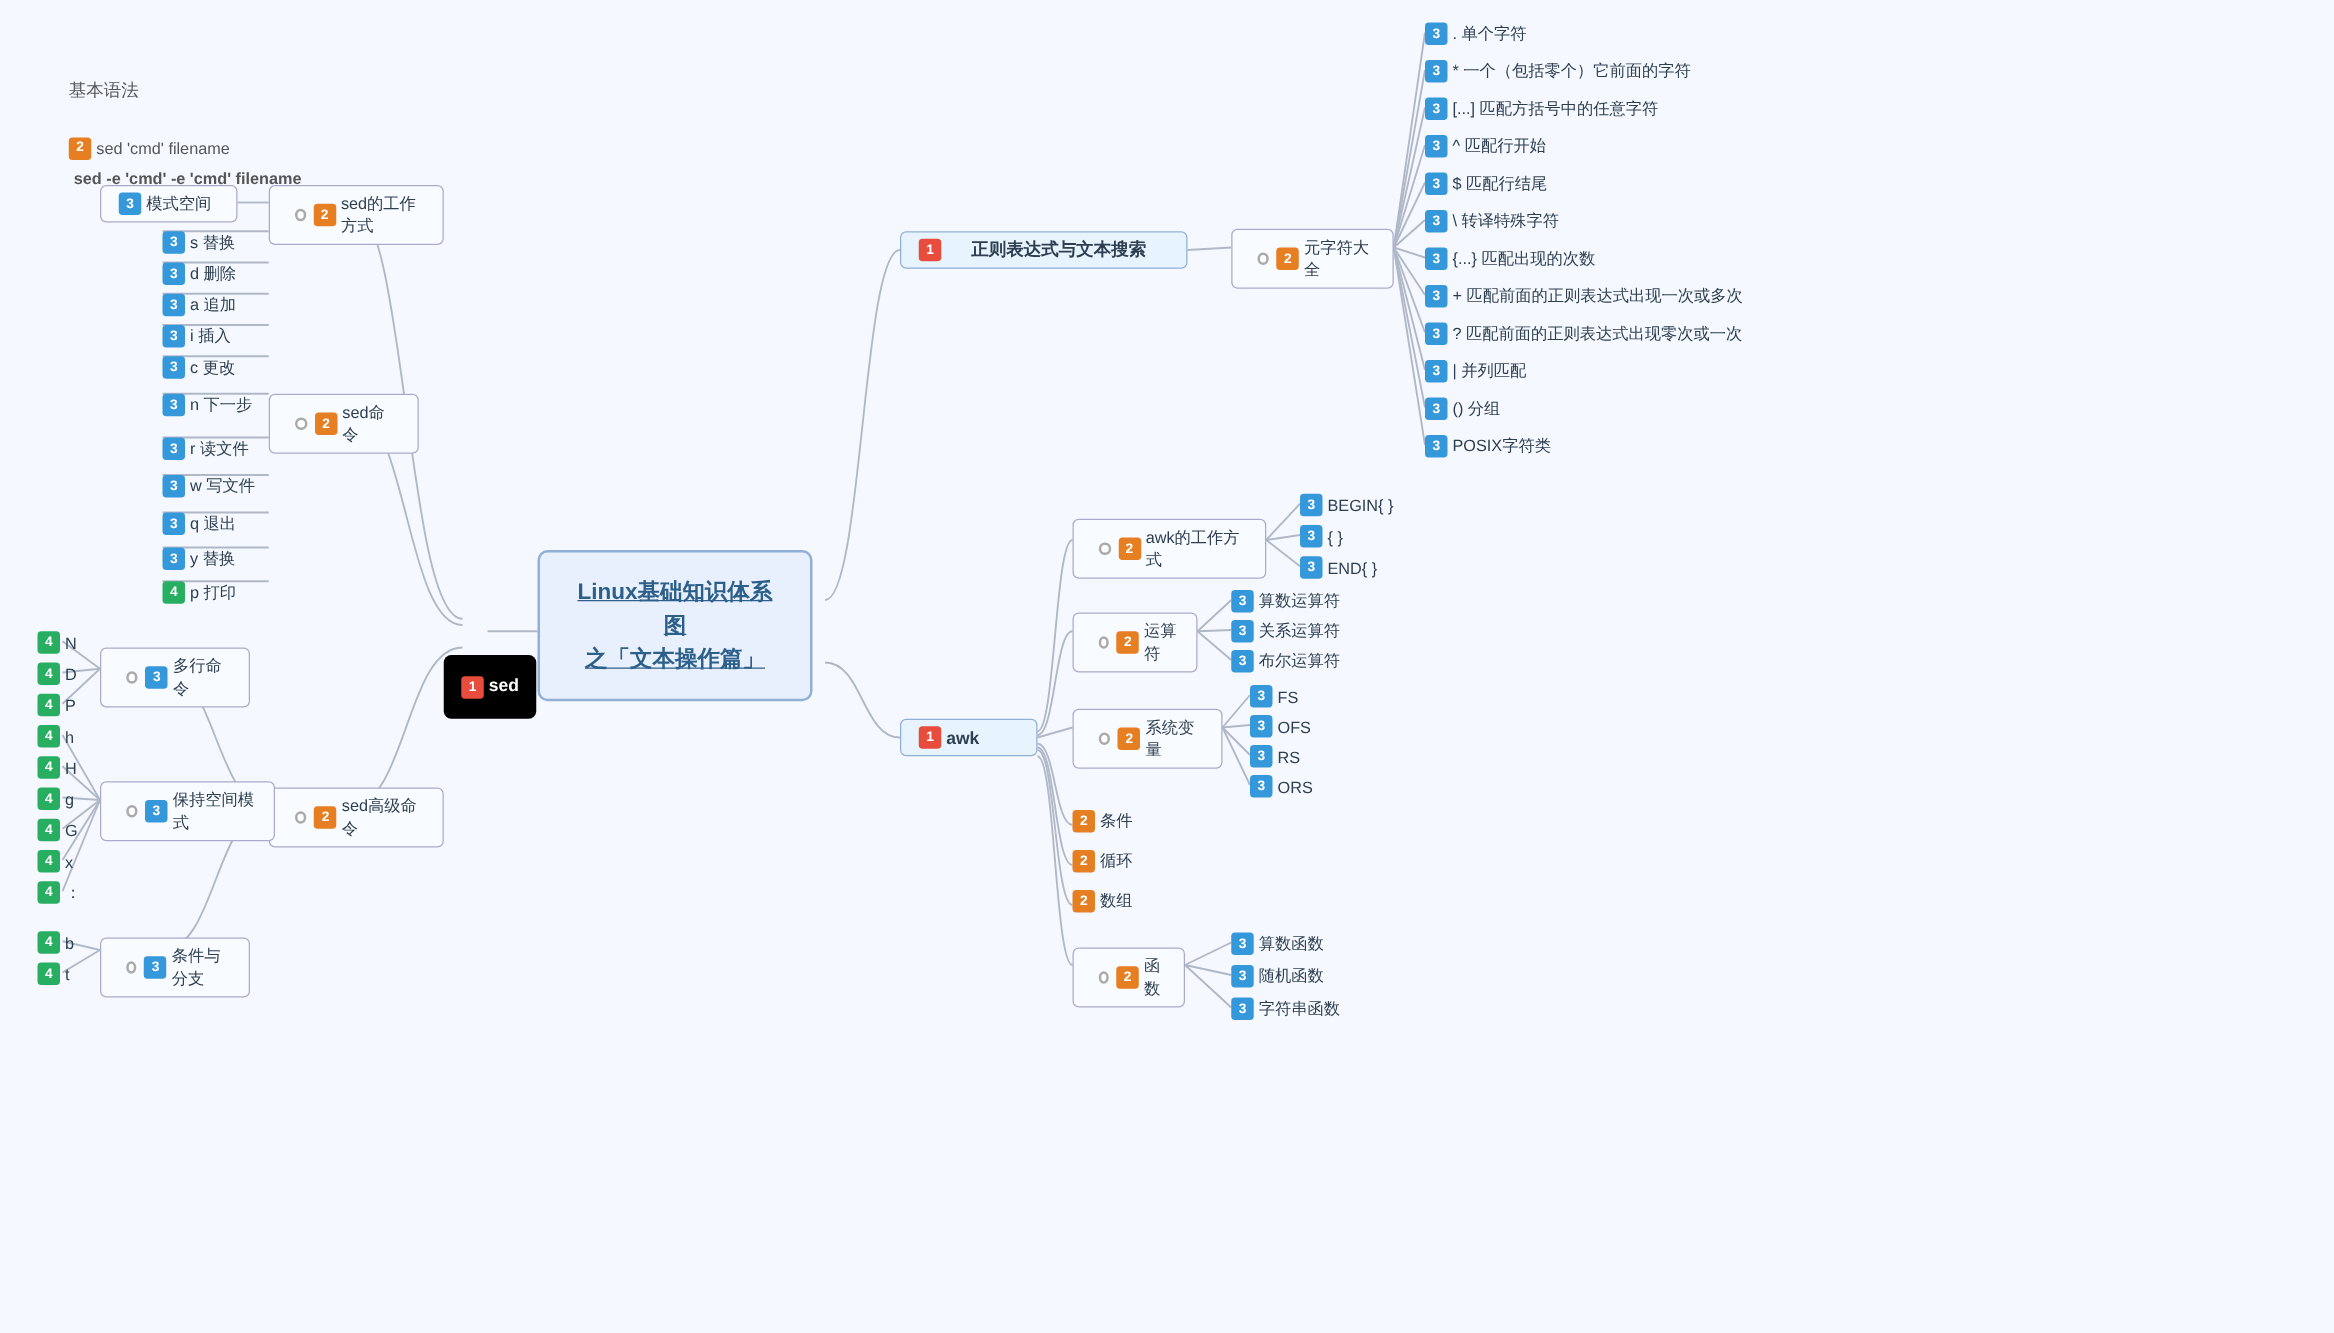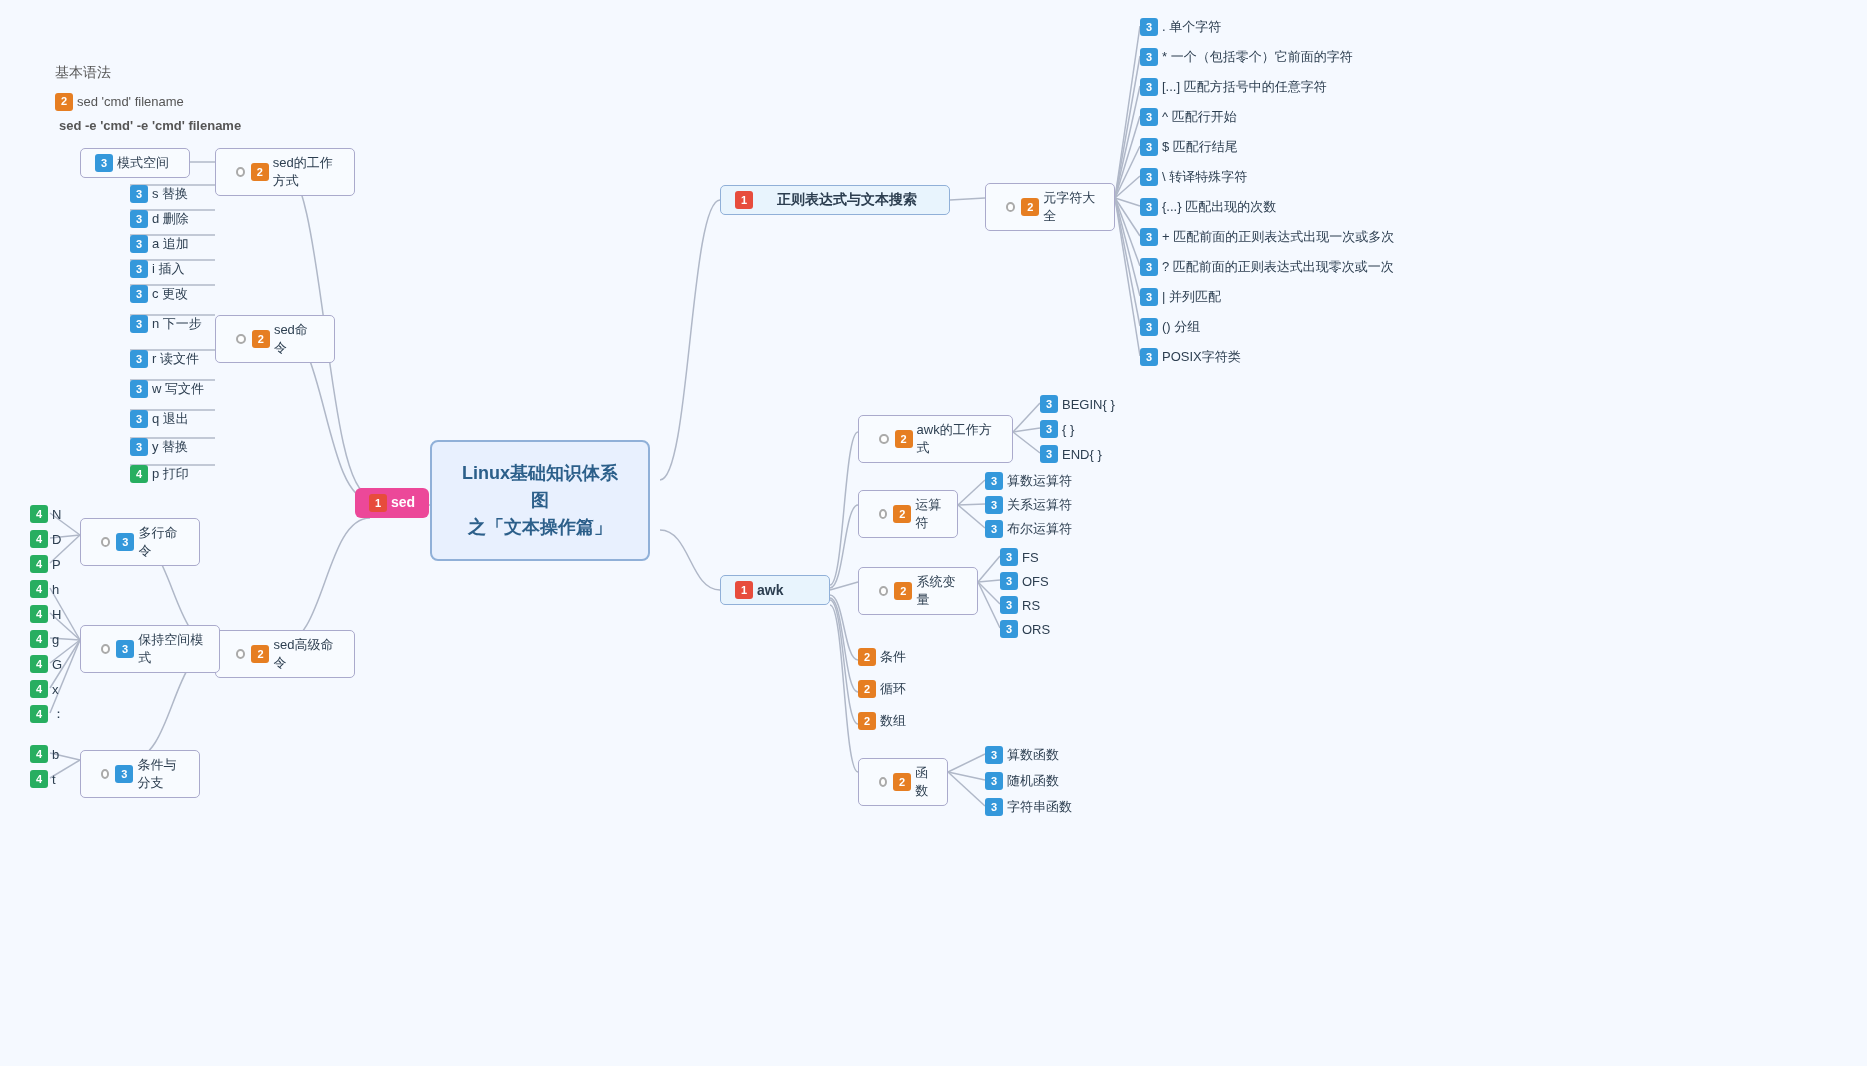--- a/index.html
+++ b/index.html
@@ -12,41 +12,43 @@
       overflow: hidden;
       position: relative;
     }
     .node {
       position: absolute;
       display: flex;
       align-items: center;
       justify-content: center;
       text-align: center;
       white-space: nowrap;
+      text-decoration: underline;
     }
     .node-center {
       background: #e8f0fe;
       border: 2px solid #90b0d8;
       border-radius: 8px;
       padding: 18px 24px;
       font-size: 18px;
       font-weight: bold;
       color: #2c5f8a;
       line-height: 1.5;
       white-space: normal;
       text-align: center;
       width: 220px;
     }
     .node-l1-red {
-      background: #ec4899;
+      background: #000000;
       border-radius: 6px;
-      padding: 6px 14px;
+      padding: 16px 14px;
       color: white;
       font-weight: bold;
       font-size: 14px;
+      margin-top: 36px;
     }
     .badge {
       display: inline-flex;
       align-items: center;
       justify-content: center;
       width: 18px;
       height: 18px;
       border-radius: 3px;
       font-size: 11px;
       font-weight: bold;
@@ -181,21 +183,21 @@
     <line x1="80" y1="760" x2="50" y2="753" class="line"></line>
     <line x1="80" y1="760" x2="50" y2="778" class="line"></line>
   </svg>
 
 <div class="node node-center" style="left:430px; top:440px; width:220px;">
   <span style="white-space:pre-line;">Linux基础知识体系图
 之「文本操作篇」</span>
 </div>
 
 <div class="info-box">
-  <div style="font-size:14px; color:#555; margin-bottom:4px;">基本语法</div>
+  <div style="font-size:14px; color:#555; margin-bottom:20px;">基本语法</div>
   <div class="highlight">
     <span class="badge badge-orange">2</span>
     <span>sed 'cmd' filename</span>
   </div>
   <div style="padding-left:4px;font-weight:bold;">
     sed -e 'cmd' -e 'cmd' filename
   </div>
 </div>
 
 <div class="node" style="left:355px; top:488px;">

